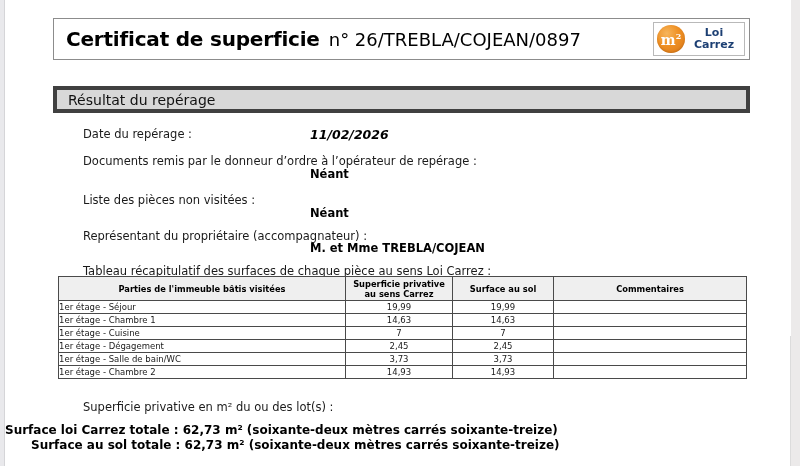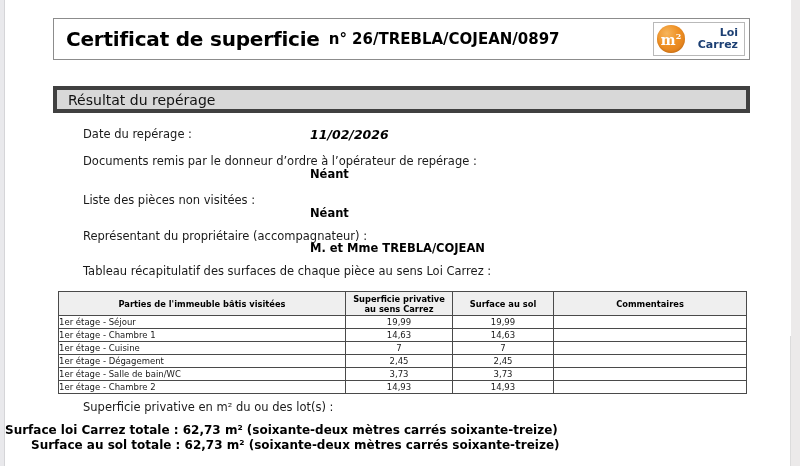--- a/index.html
+++ b/index.html
@@ -56,22 +56,22 @@
     align-items: center;
   }
   .title-main {
     font-size: 20px;
     font-weight: bold;
     letter-spacing: -0.2px;
     margin-left: 12px;
     white-space: nowrap;
   }
   .title-sub {
-    font-size: 15px;
-    font-weight: bold;
+    font-size: 18px;
+    font-weight: normal;
     margin-left: 9px;
     white-space: nowrap;
   }
 
   .logo-box {
     position: absolute;
     right: 4px;
     top: 3px;
     height: 34px;
     width: 92px;
@@ -101,21 +101,21 @@
     line-height: 1;
     font-family: "DejaVu Serif", "Liberation Serif", serif;
   }
   .logo-m sup { font-size: 8px; }
   .logo-text {
     margin-left: 5px;
     color: #1c3f73;
     font-size: 11px;
     font-weight: bold;
     line-height: 12px;
-    text-align: right;
+    text-align: center;
     width: 48px;
   }
 
   
   .section-band {
     position: absolute;
     left: 48px;
     top: 86px;
     width: 697px;
     height: 27px;
@@ -156,21 +156,21 @@
   .r3 { position:absolute; top: 66px; left: 0px; }
   .r3v{ position:absolute; top: 79px; left: 227px; }
   .r4 { position:absolute; top: 102px;left: 0px; }
   .r4v{ position:absolute; top: 114px;left: 227px; }
   .r5 { position:absolute; top: 137px;left: 0px; }
 
   
   table.surfaces {
     position: absolute;
     left: 53px;
-    top: 291px;
+    top: 276px;
     width: 688px;
     border-collapse: collapse;
     table-layout: fixed;
     font-size: 8.5px;
     border-radius: 19px;
   }
   table.surfaces th,
   table.surfaces td {
     border: 1px solid #4a4a4a;
     padding: 0;

